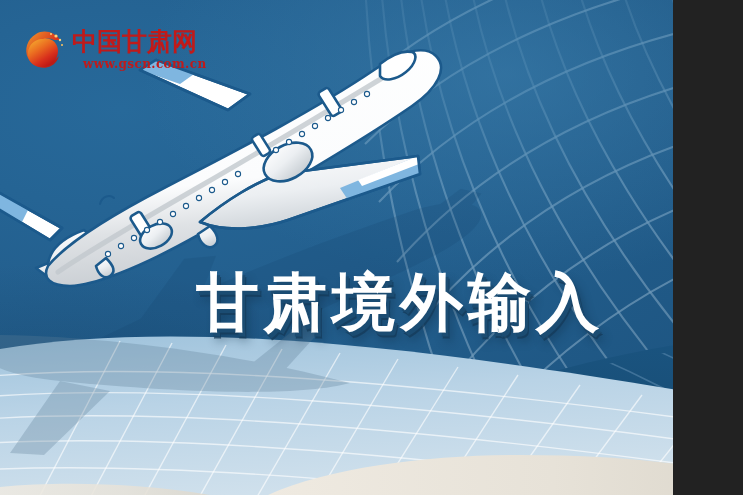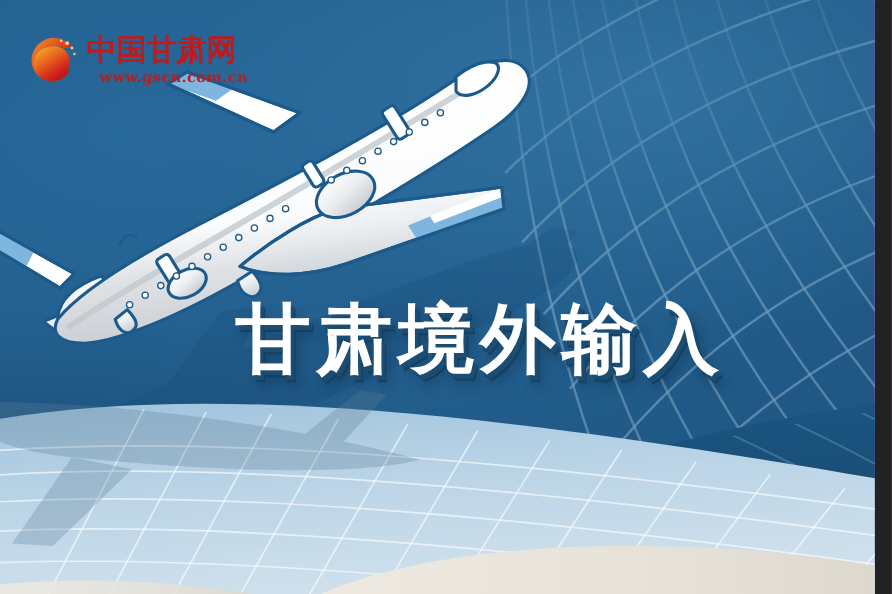--- a/index.html
+++ b/index.html
@@ -1,21 +1,21 @@
 <!DOCTYPE html>
 <html lang="zh"><head>
 <meta charset="utf-8">
 <title>甘肃境外输入确诊病例数据线</title>
 <style>
   html,body{margin:0;padding:0;background:#222;}
   body{font-family:"Liberation Sans","DejaVu Sans",sans-serif;}
 
   #poster{
     position:relative;
-    width:729px;height:495px;
+    width:673px;height:495px;
     overflow:hidden;
     background:#d946ef;
     user-select:none;
   }
 
   
   .layer{position:absolute;inset:0;pointer-events:none;}
 
   .bg-base{
     background:
@@ -76,20 +76,21 @@
     font-weight:700;
     font-size:63px;
     line-height:80px;
     letter-spacing:5px;
     color:#ffffff;
     white-space:nowrap;
     text-shadow:
        3px 4px 0 #1b4c72,
        4px 6px 0 rgba(20,58,88,.75),
        6px 9px 10px rgba(10,32,52,.35);
+    margin-top: 20px;
   }
 </style>
 </head>
 <body>
 
 <div id="poster">
 
   <div class="layer bg-base"></div>
 
   <svg class="mesh-right" viewBox="0 0 520 520">

